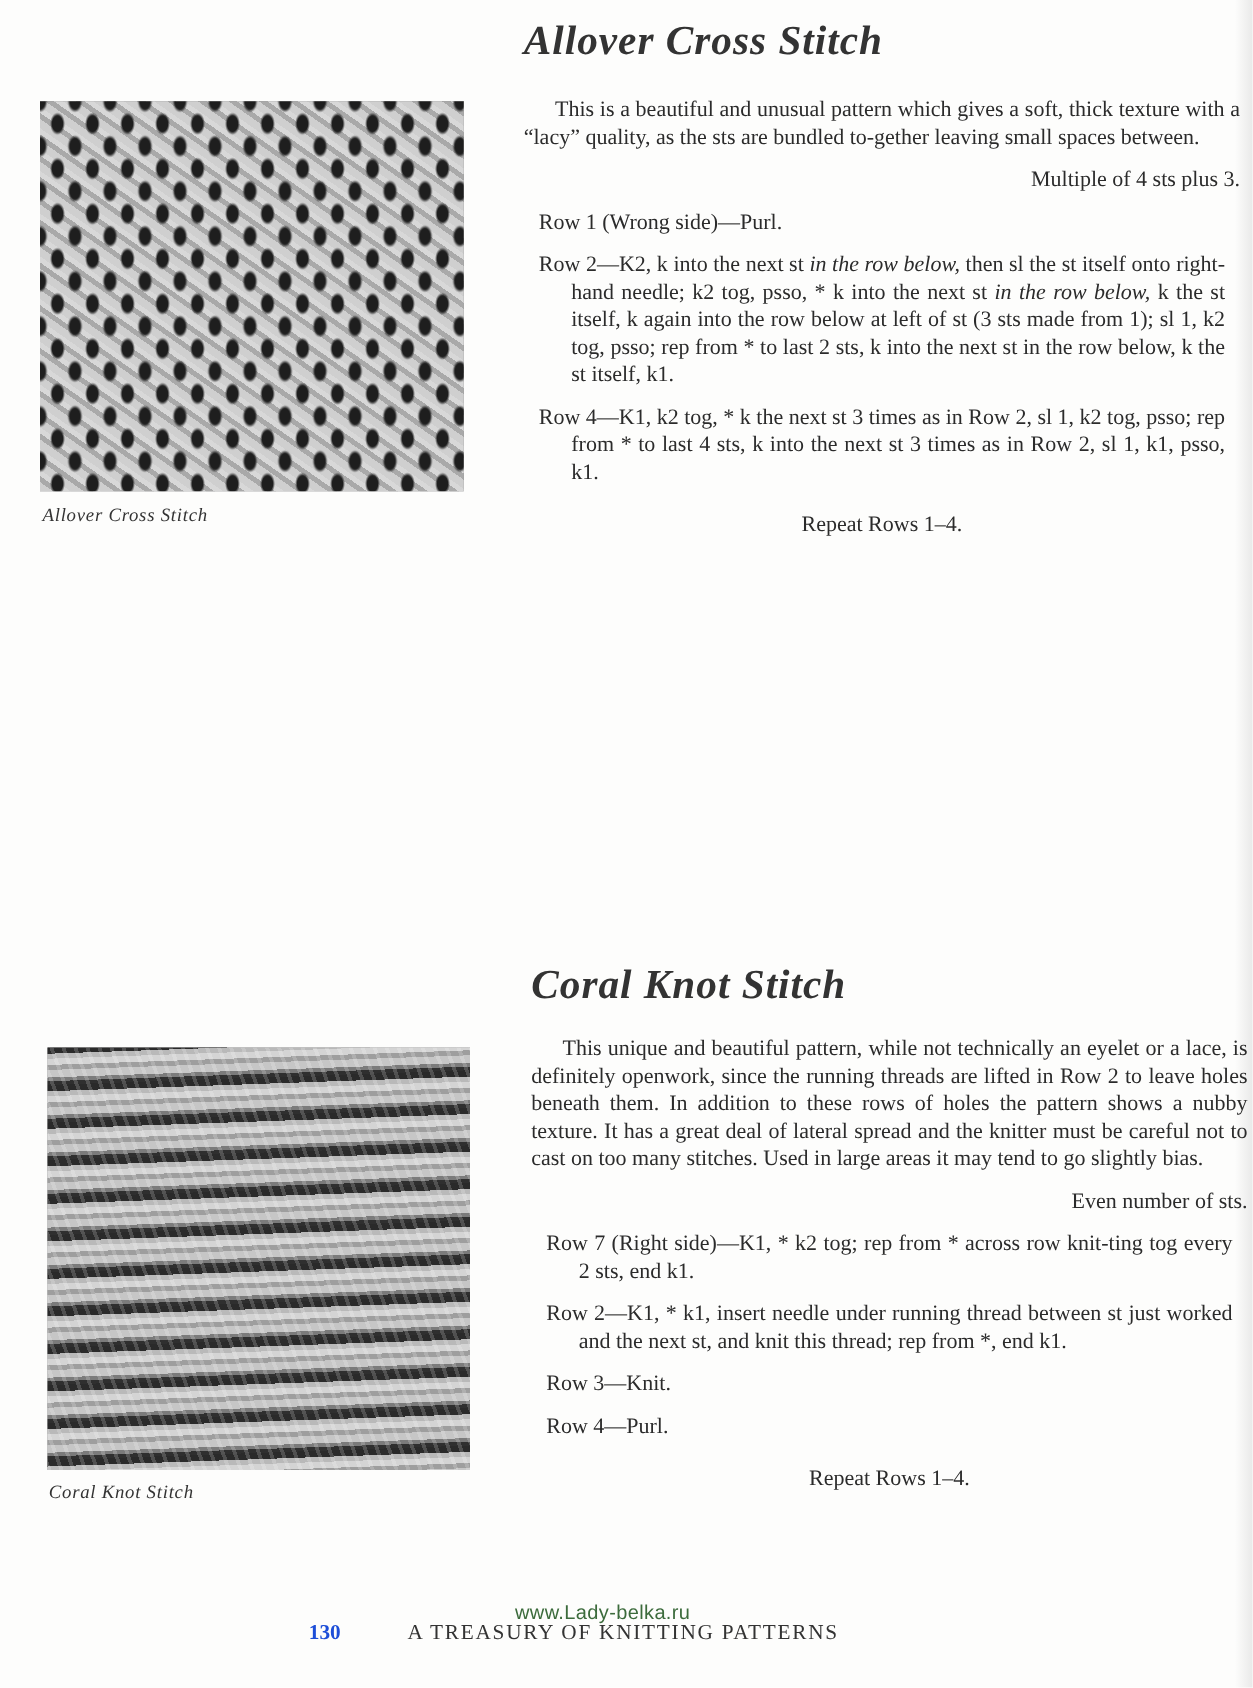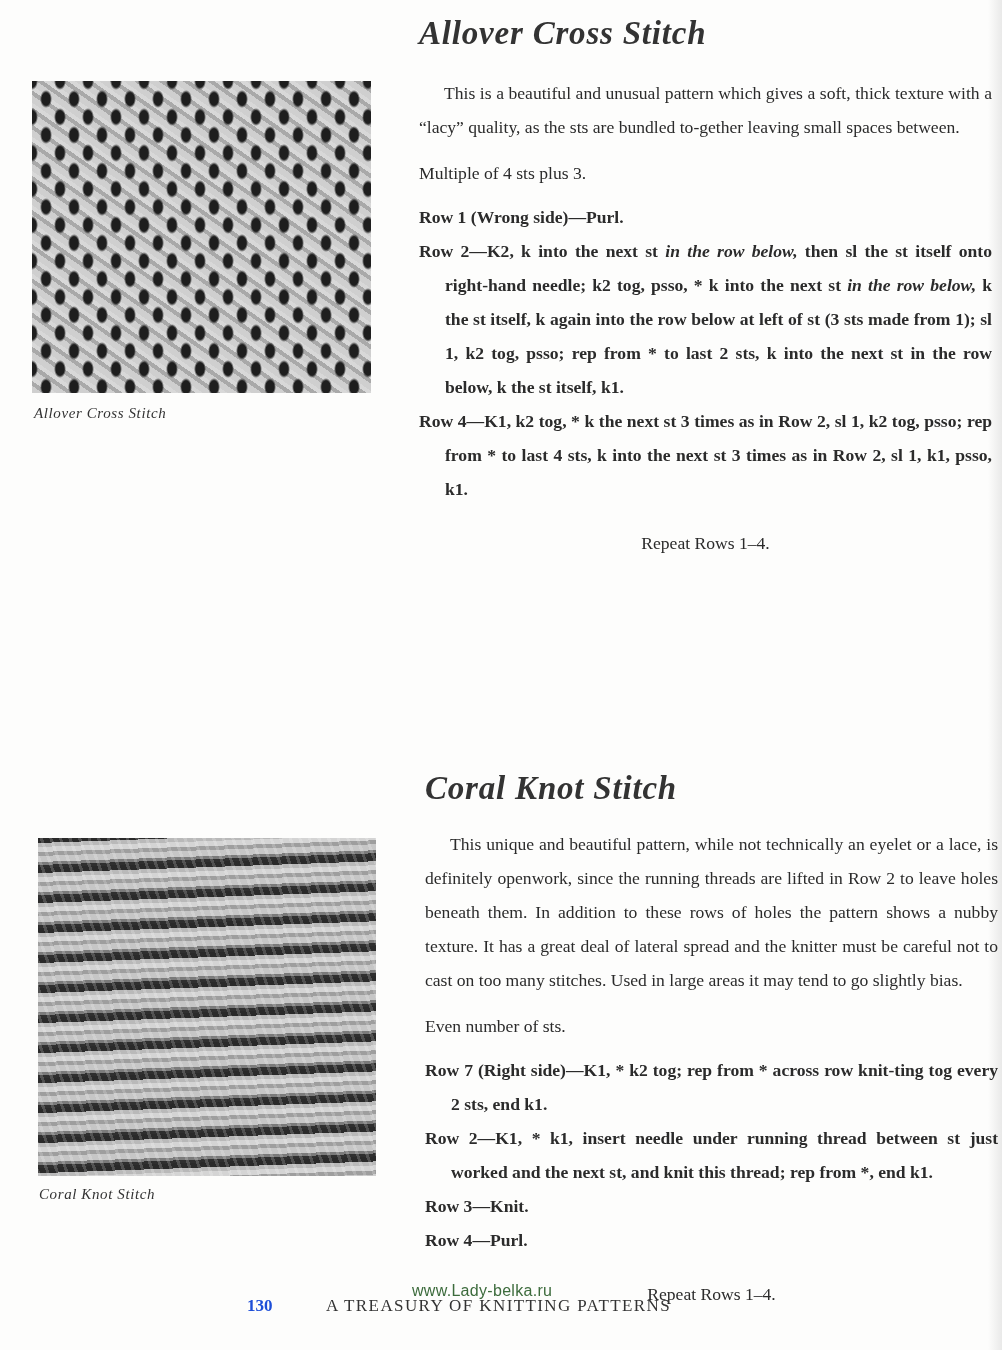--- a/index.html
+++ b/index.html
@@ -78,44 +78,43 @@
       letter-spacing: 0.8px;
       color: #333;
       margin: 0;
     }
     .title-allover { left: 419px; top: 15px; }
     .title-coral { left: 425px; top: 770px; }
 
     .text-block {
       position: absolute;
       font-size: 17.6px;
-      line-height: 34px;
+      line-height: 22px;
       color: #2b2b2b;
       text-align: justify;
     }
     .block-allover { left: 419px; top: 76px; width: 573px; }
     .block-coral { left: 425px; top: 827px; width: 573px; }
 
     .intro {
       text-indent: 25px;
       margin: 0;
       text-align: justify;
       text-align-last: left;
     }
     .centered {
-      text-align: left;
+      text-align: right;
       margin: 12px 0 10px 0;
     }
     .row-instr {
-      margin: 0;
+      margin: 12px;
       padding-left: 26px;
       text-indent: -26px;
       text-align: justify;
       text-align-last: left;
-      font-weight: bold;
     }
     .repeat {
       text-align: center;
       margin-top: 20px;
     }
     .footer-url {
       position: absolute;
       left: 412px; top: 1282px;
       font-family: "Liberation Sans", "DejaVu Sans", sans-serif;
       font-size: 16px;

